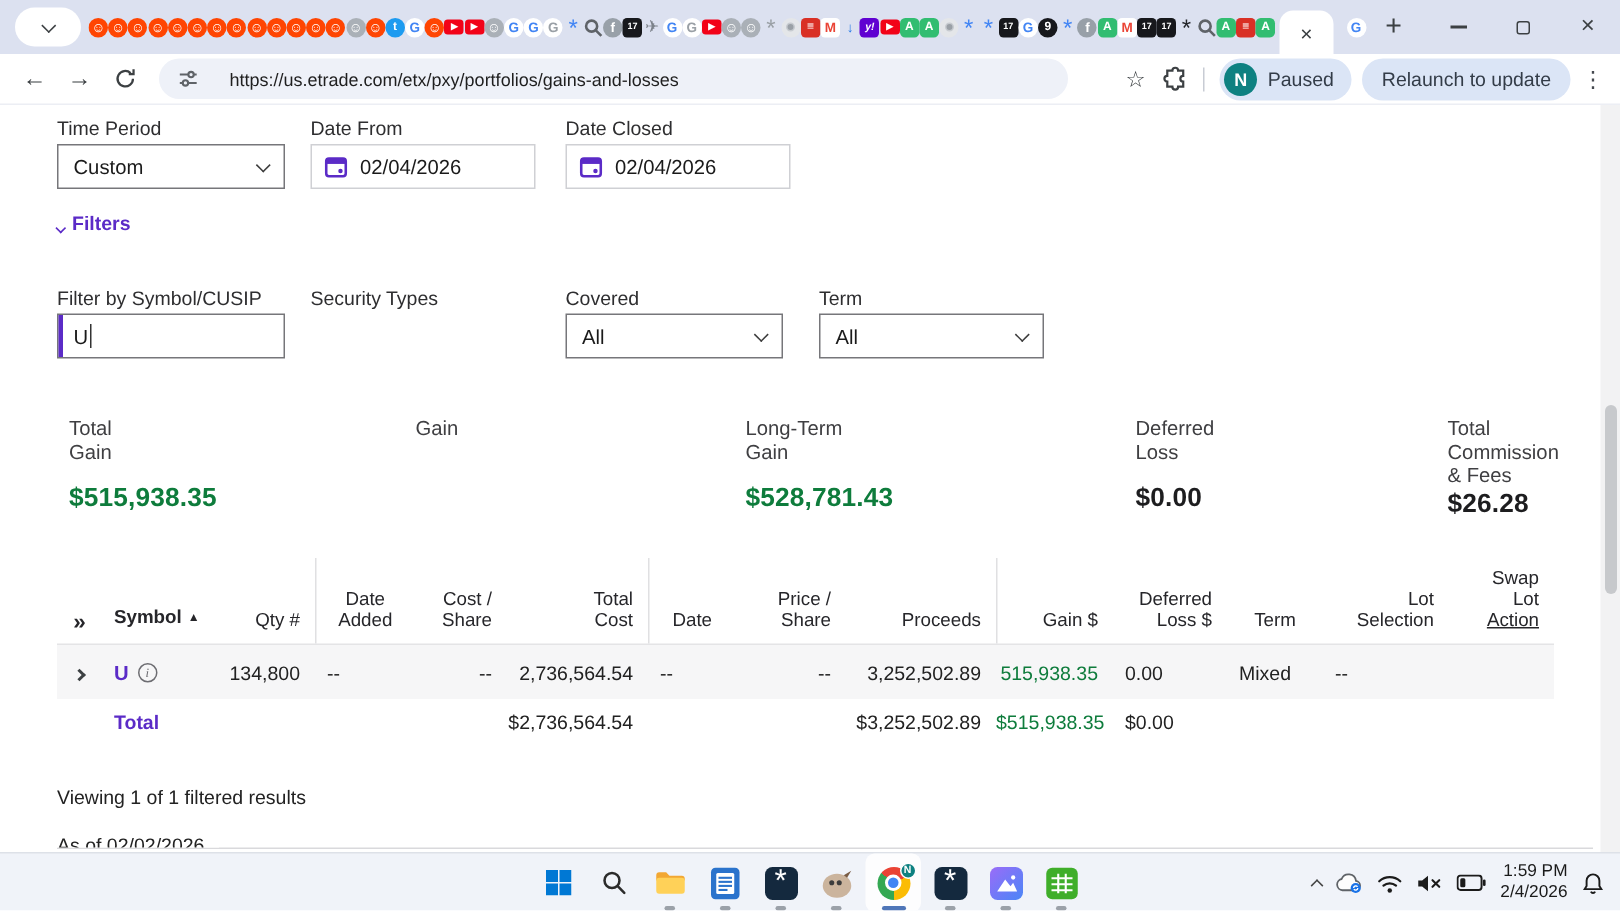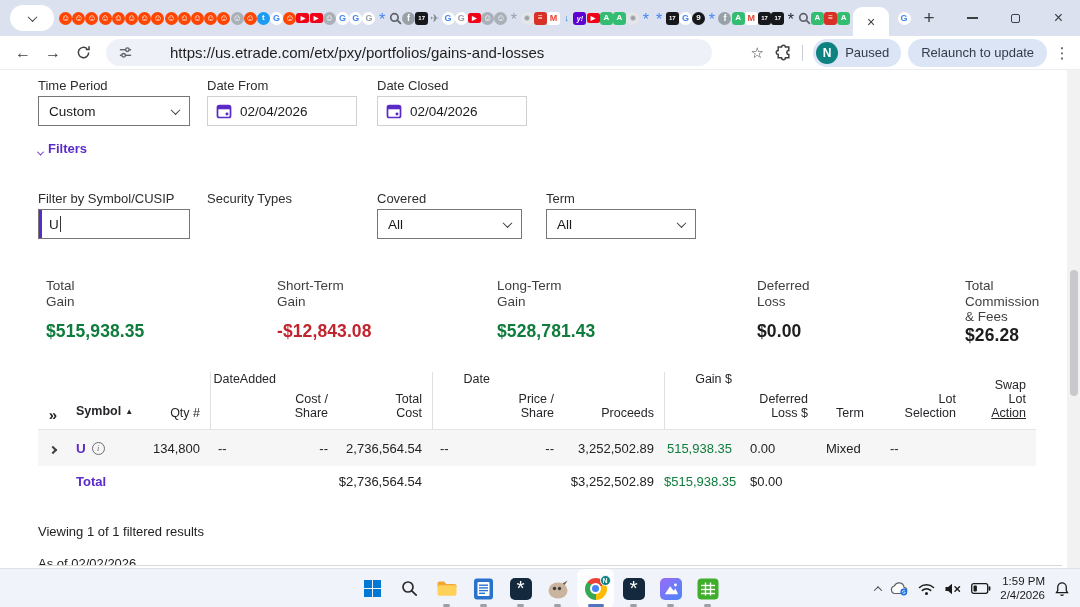--- a/index.html
+++ b/index.html
@@ -30,21 +30,21 @@
   .wc{width:43px;height:36px;display:flex;align-items:center;justify-content:center;}
   .min-glyph{width:11px;height:1.6px;background:#3c4043;display:block;}
   .max-glyph{width:9px;height:9px;border:1.4px solid #3c4043;border-radius:2px;display:block;}
   .x-glyph{font-size:16px;color:#3c4043;line-height:1;}
 
   
   .toolbar{position:absolute;top:36px;left:0;right:0;height:34px;background:#fff;display:flex;align-items:center;border-bottom:1px solid #eceef4;}
   .navic{width:30px;height:28px;display:flex;align-items:center;justify-content:center;font-size:16px;color:#3c4043;}
   .navic:first-child{margin-left:8px;}
   .omnibox{flex:1;height:27px;background:#eef1f8;border-radius:14px;margin:0 34px 0 8px;display:flex;align-items:center;padding:0 12px;min-width:0;}
-  .omnibox .url{font-size:15px;color:#1f1f1f;margin-left:25px;white-space:nowrap;overflow:hidden;padding-left:12px;}
+  .omnibox .url{font-size:12px;color:#1f1f1f;margin-left:8px;white-space:nowrap;overflow:hidden;padding-left:12px;}
   .tb-right{display:flex;align-items:center;gap:7px;padding-right:10px;flex:0 0 auto;}
   .star{font-size:15px;color:#3c4043;width:22px;text-align:center;}
   .sep{width:1px;height:16px;background:#c8ccd4;margin:0 3px;}
   .pill{height:28px;border-radius:14px;background:#dbe5f6;display:flex;align-items:center;}
   .profile-pill{padding:3px 12px 3px 3px;gap:7px;}
   .avatar{width:22px;height:22px;border-radius:50%;background:#0e8181;color:#fff;font-size:12px;font-weight:700;display:flex;align-items:center;justify-content:center;}
   .pill-text{font-size:13px;color:#333c48;}
   .update-pill{padding:0 13px;}
   .kebab{font-size:15px;color:#45494f;width:16px;text-align:center;}
 
@@ -62,21 +62,21 @@
   .caret{width:1px;height:16px;background:#333;margin-left:1px;}
 
   .stat{position:absolute;top:208px;height:64px;display:flex;flex-direction:column;}
   .stat .line{font-size:13.5px;color:#3f3f42;line-height:15.5px;display:block;}
   .stat .line:empty{display:none;}
   .stat .val{margin-top:auto;font-size:17.5px;font-weight:700;letter-spacing:.1px;}
 
   .tgrid{position:absolute;left:38px;display:grid;align-items:center;}
   .thead{top:302px;height:58px;align-items:end;border-bottom:1px solid #e4e4e6;}
   .th{font-size:12.5px;color:#26262a;padding-bottom:9px;line-height:14px;}
-  .th.divL{border-left:1px solid #e0e0e2;height:100%;display:flex;flex-direction:row;justify-content:flex-end;}
+  .th.divL{border-left:1px solid #e0e0e2;height:100%;display:flex;flex-direction:column;justify-content:flex-end;}
   .al{text-align:left;padding-left:8px;}
   .ar{text-align:right;padding-right:10px;}
   .ac{text-align:center;}
   .trow{top:360px;height:36px;background:#f6f6f7;}
   .td{font-size:13px;color:#222;}
   .ttotal{top:396px;height:30px;}
   .ttotal .td{font-size:13px;}
   .sym-cell{display:flex;align-items:center;gap:6px;padding-left:8px;}
   .sym-link{color:var(--purple);font-weight:600;font-size:13.5px;}
   .info-ic{width:13px;height:13px;border:1.2px solid #6d6d72;border-radius:50%;color:#6d6d72;font-size:8.5px;display:inline-flex;align-items:center;justify-content:center;font-style:italic;font-family:"Liberation Serif",serif;}
@@ -417,23 +417,21 @@
       <span>All</span>
         <i class="chev down"></i>
     </div>
 
     <div class="stat" style="left:46px;width:215px">
       <span class="line">Total</span>
         <span class="line">Gain</span>
       <span class="val" style="color: rgb(14, 124, 60);">$515,938.35</span>
     </div>
     <div class="stat" style="left:277px;width:205px">
-      <span class="line">Short-Term</span>
         <span class="line">Gain</span>
-      <span class="val" style="color: rgb(194, 36, 46);">-$12,843.08</span>
     </div>
     <div class="stat" style="left:497px;width:205px">
       <span class="line">Long-Term</span>
         <span class="line">Gain</span>
       <span class="val" style="color: rgb(14, 124, 60);">$528,781.43</span>
     </div>
     <div class="stat" style="left:757px;width:170px">
       <span class="line">Deferred</span>
         <span class="line">Loss</span>
       <span class="val" style="color: rgb(29, 29, 31);">$0.00</span>

